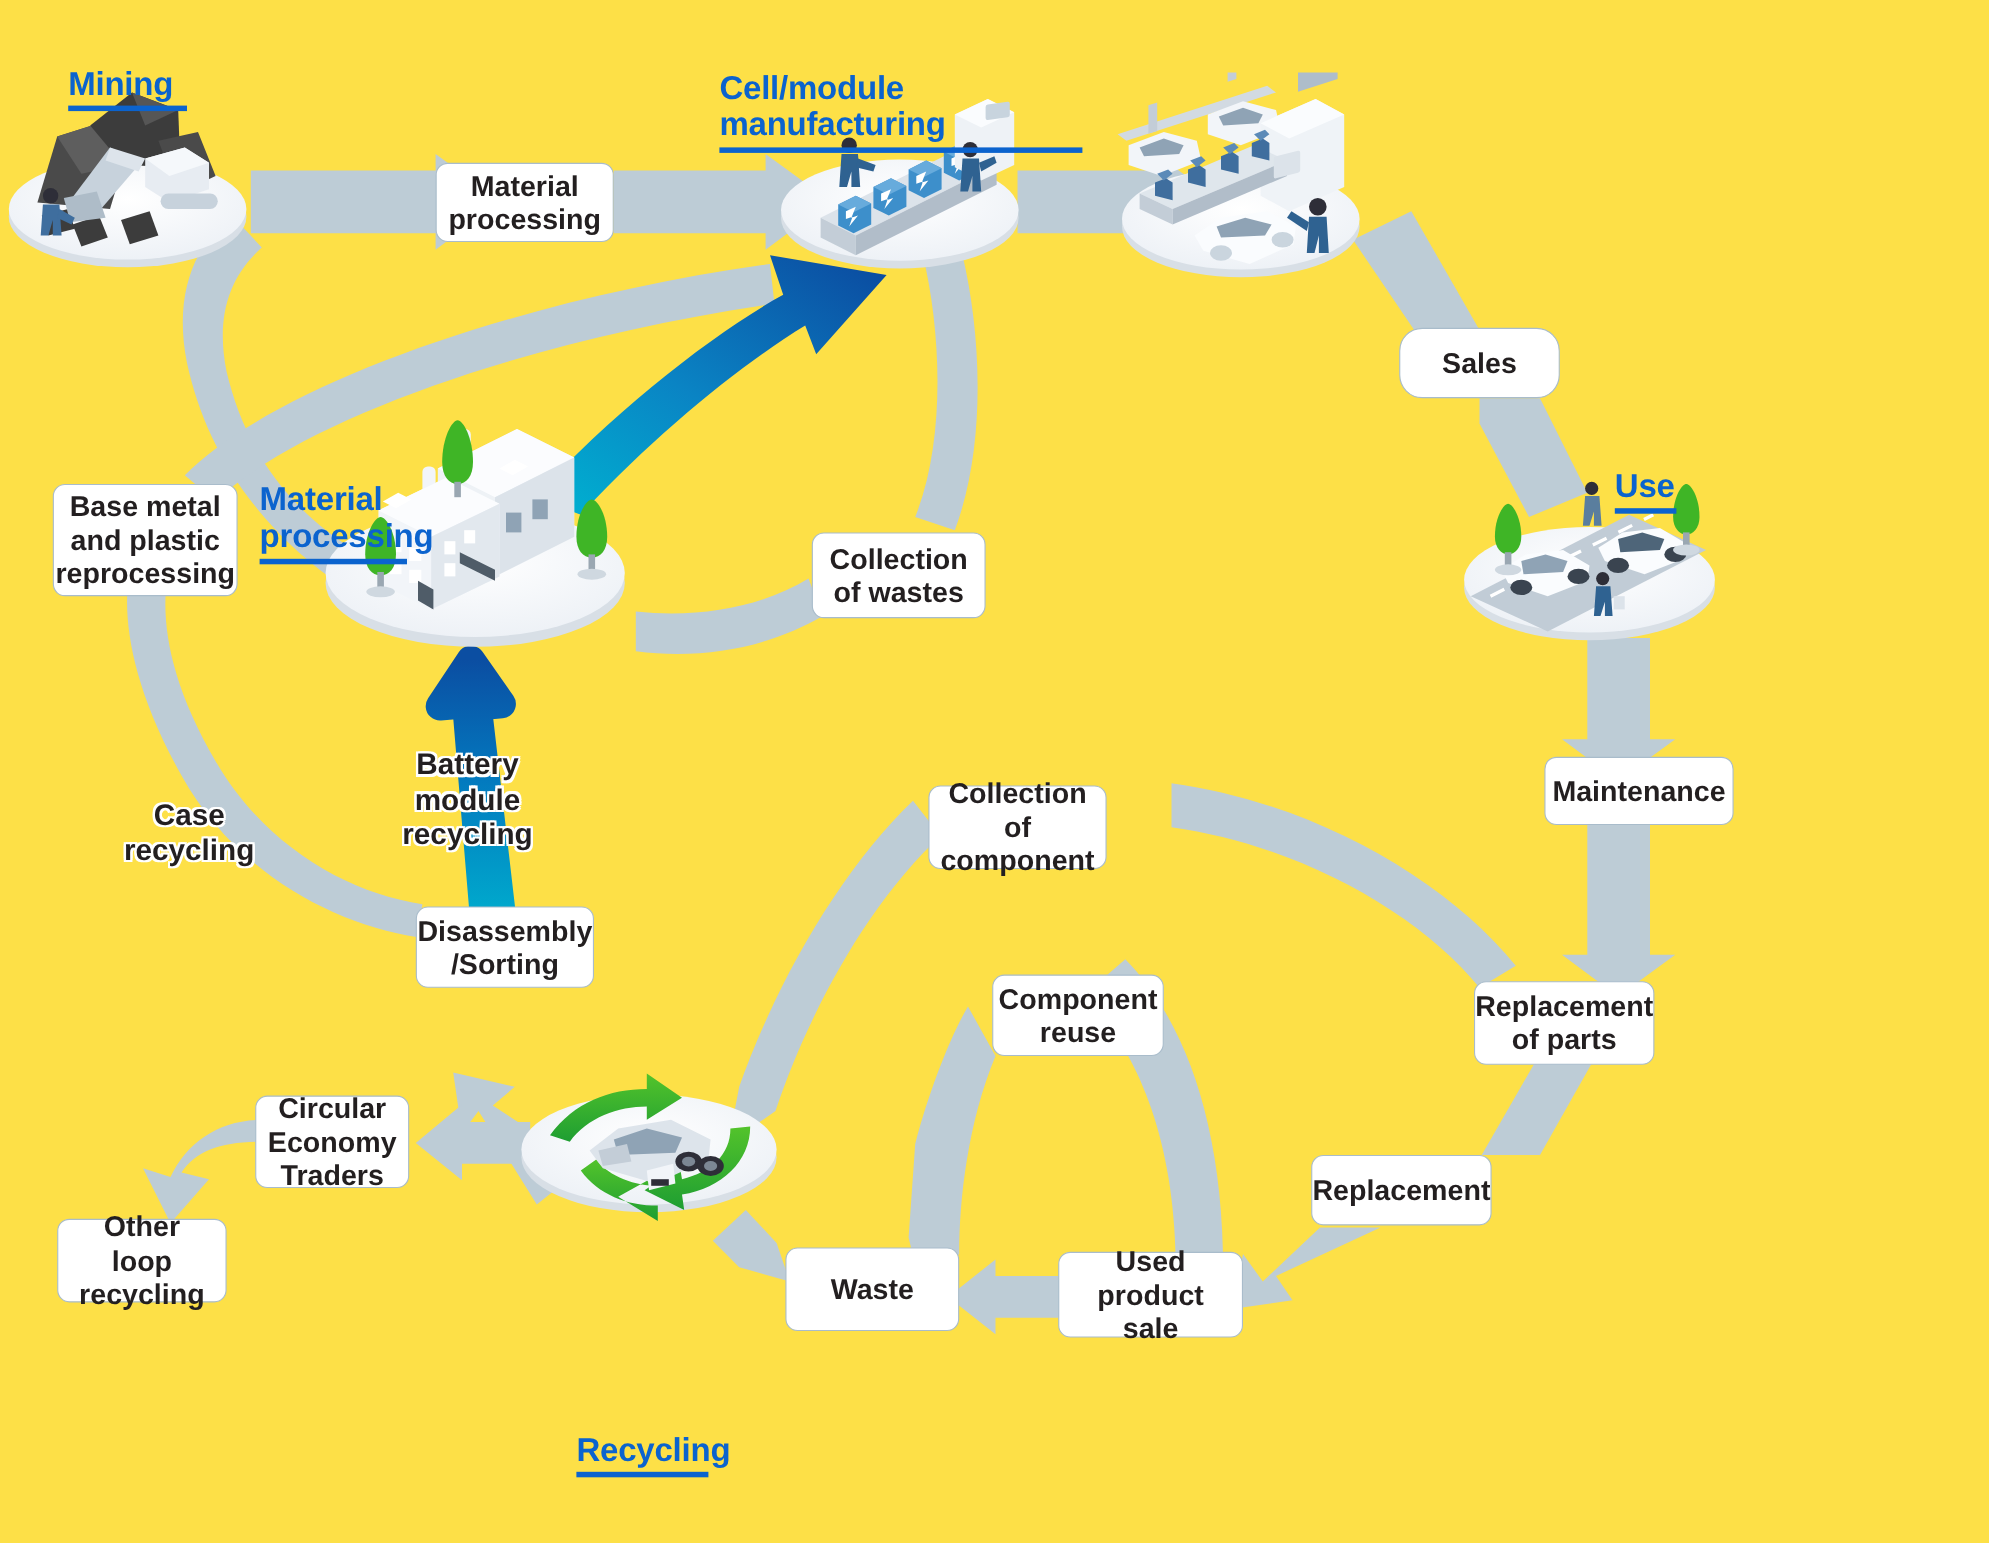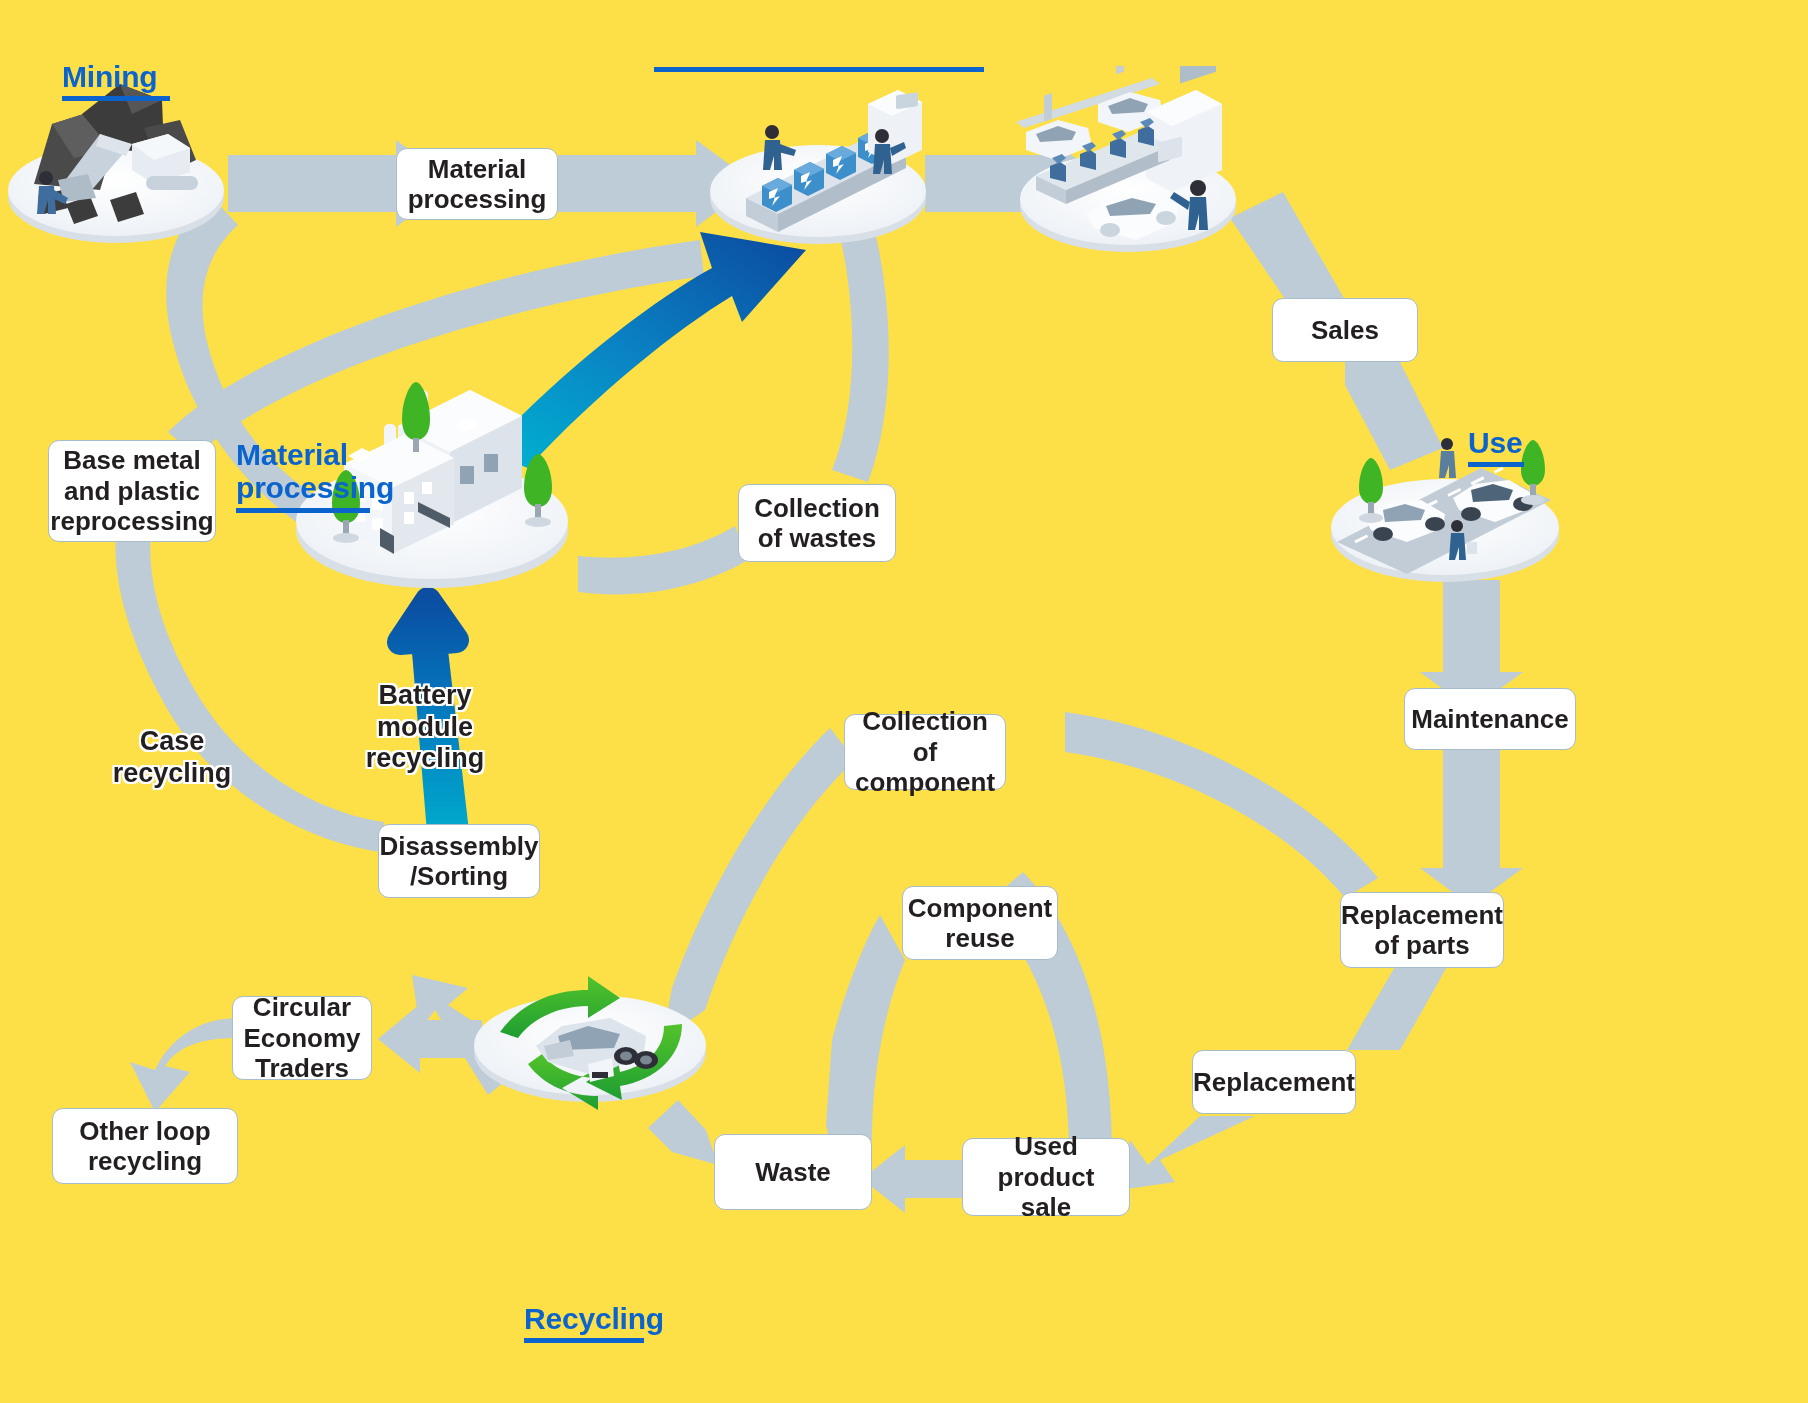--- a/index.html
+++ b/index.html
@@ -404,20 +404,21 @@
       </g>
     </svg>
   </div>
 
   <div class="stage-label" style="left:62px; top:26px; width:108px;">
     <span>Mining</span>
     <span class="rule"></span>
   </div>
 
   <div class="stage-label" style="left:654px; top:30px; width:330px;">
+    <span>Cell/module manufacturing</span>
     <span class="rule"></span>
   </div>
 
 
   <div class="stage-label" style="left:1468px; top:392px; width:56px;">
     <span>Use</span>
     <span class="rule"></span>
   </div>
 
   <div class="stage-label" style="left:236px; top:404px; width:134px;">
@@ -427,21 +428,21 @@
   </div>
 
   <div class="stage-label" style="left:524px; top:1268px; width:120px;">
     <span>Recycling</span>
     <span class="rule"></span>
   </div>
 
   <div class="pbox" style="left:396px; top:148px; width:162px; height:72px;">Material
 processing</div>
 
-  <div class="pbox" style="left:1272px; top:298px; width:146px; height:64px;">Sales</div>
+  <div class="pbox" style="left:1272px; top:298px; width:146px; height:64px;border-radius:21px;">Sales</div>
 
   <div class="pbox" style="left:738px; top:484px; width:158px; height:78px;">Collection
 of wastes</div>
 
   <div class="pbox" style="left:1404px; top:688px; width:172px; height:62px;">Maintenance</div>
 
   <div class="pbox" style="left:48px; top:440px; width:168px; height:102px;">Base metal
 and plastic
 reprocessing</div>
 
@@ -456,21 +457,21 @@
 
   <div class="pbox" style="left:1192px; top:1050px; width:164px; height:64px;">Replacement</div>
 
   <div class="pbox" style="left:378px; top:824px; width:162px; height:74px;">Disassembly
 /Sorting</div>
 
   <div class="pbox" style="left:232px; top:996px; width:140px; height:84px;">Circular
 Economy
 Traders</div>
 
-  <div class="pbox" style="left:52px; top:1108px; width:186px; height:76px;">Other loop
+  <div class="pbox" style="left:52px; top:1108px; width:154px; height:76px;">Other loop
 recycling</div>
 
   <div class="pbox" style="left:962px; top:1138px; width:168px; height:78px;">Used product
 sale</div>
 
   <div class="pbox" style="left:714px; top:1134px; width:158px; height:76px;">Waste</div>
 
   <div class="flabel" style="left:104px; top:726px; width:136px;">Case
 recycling</div>
 

